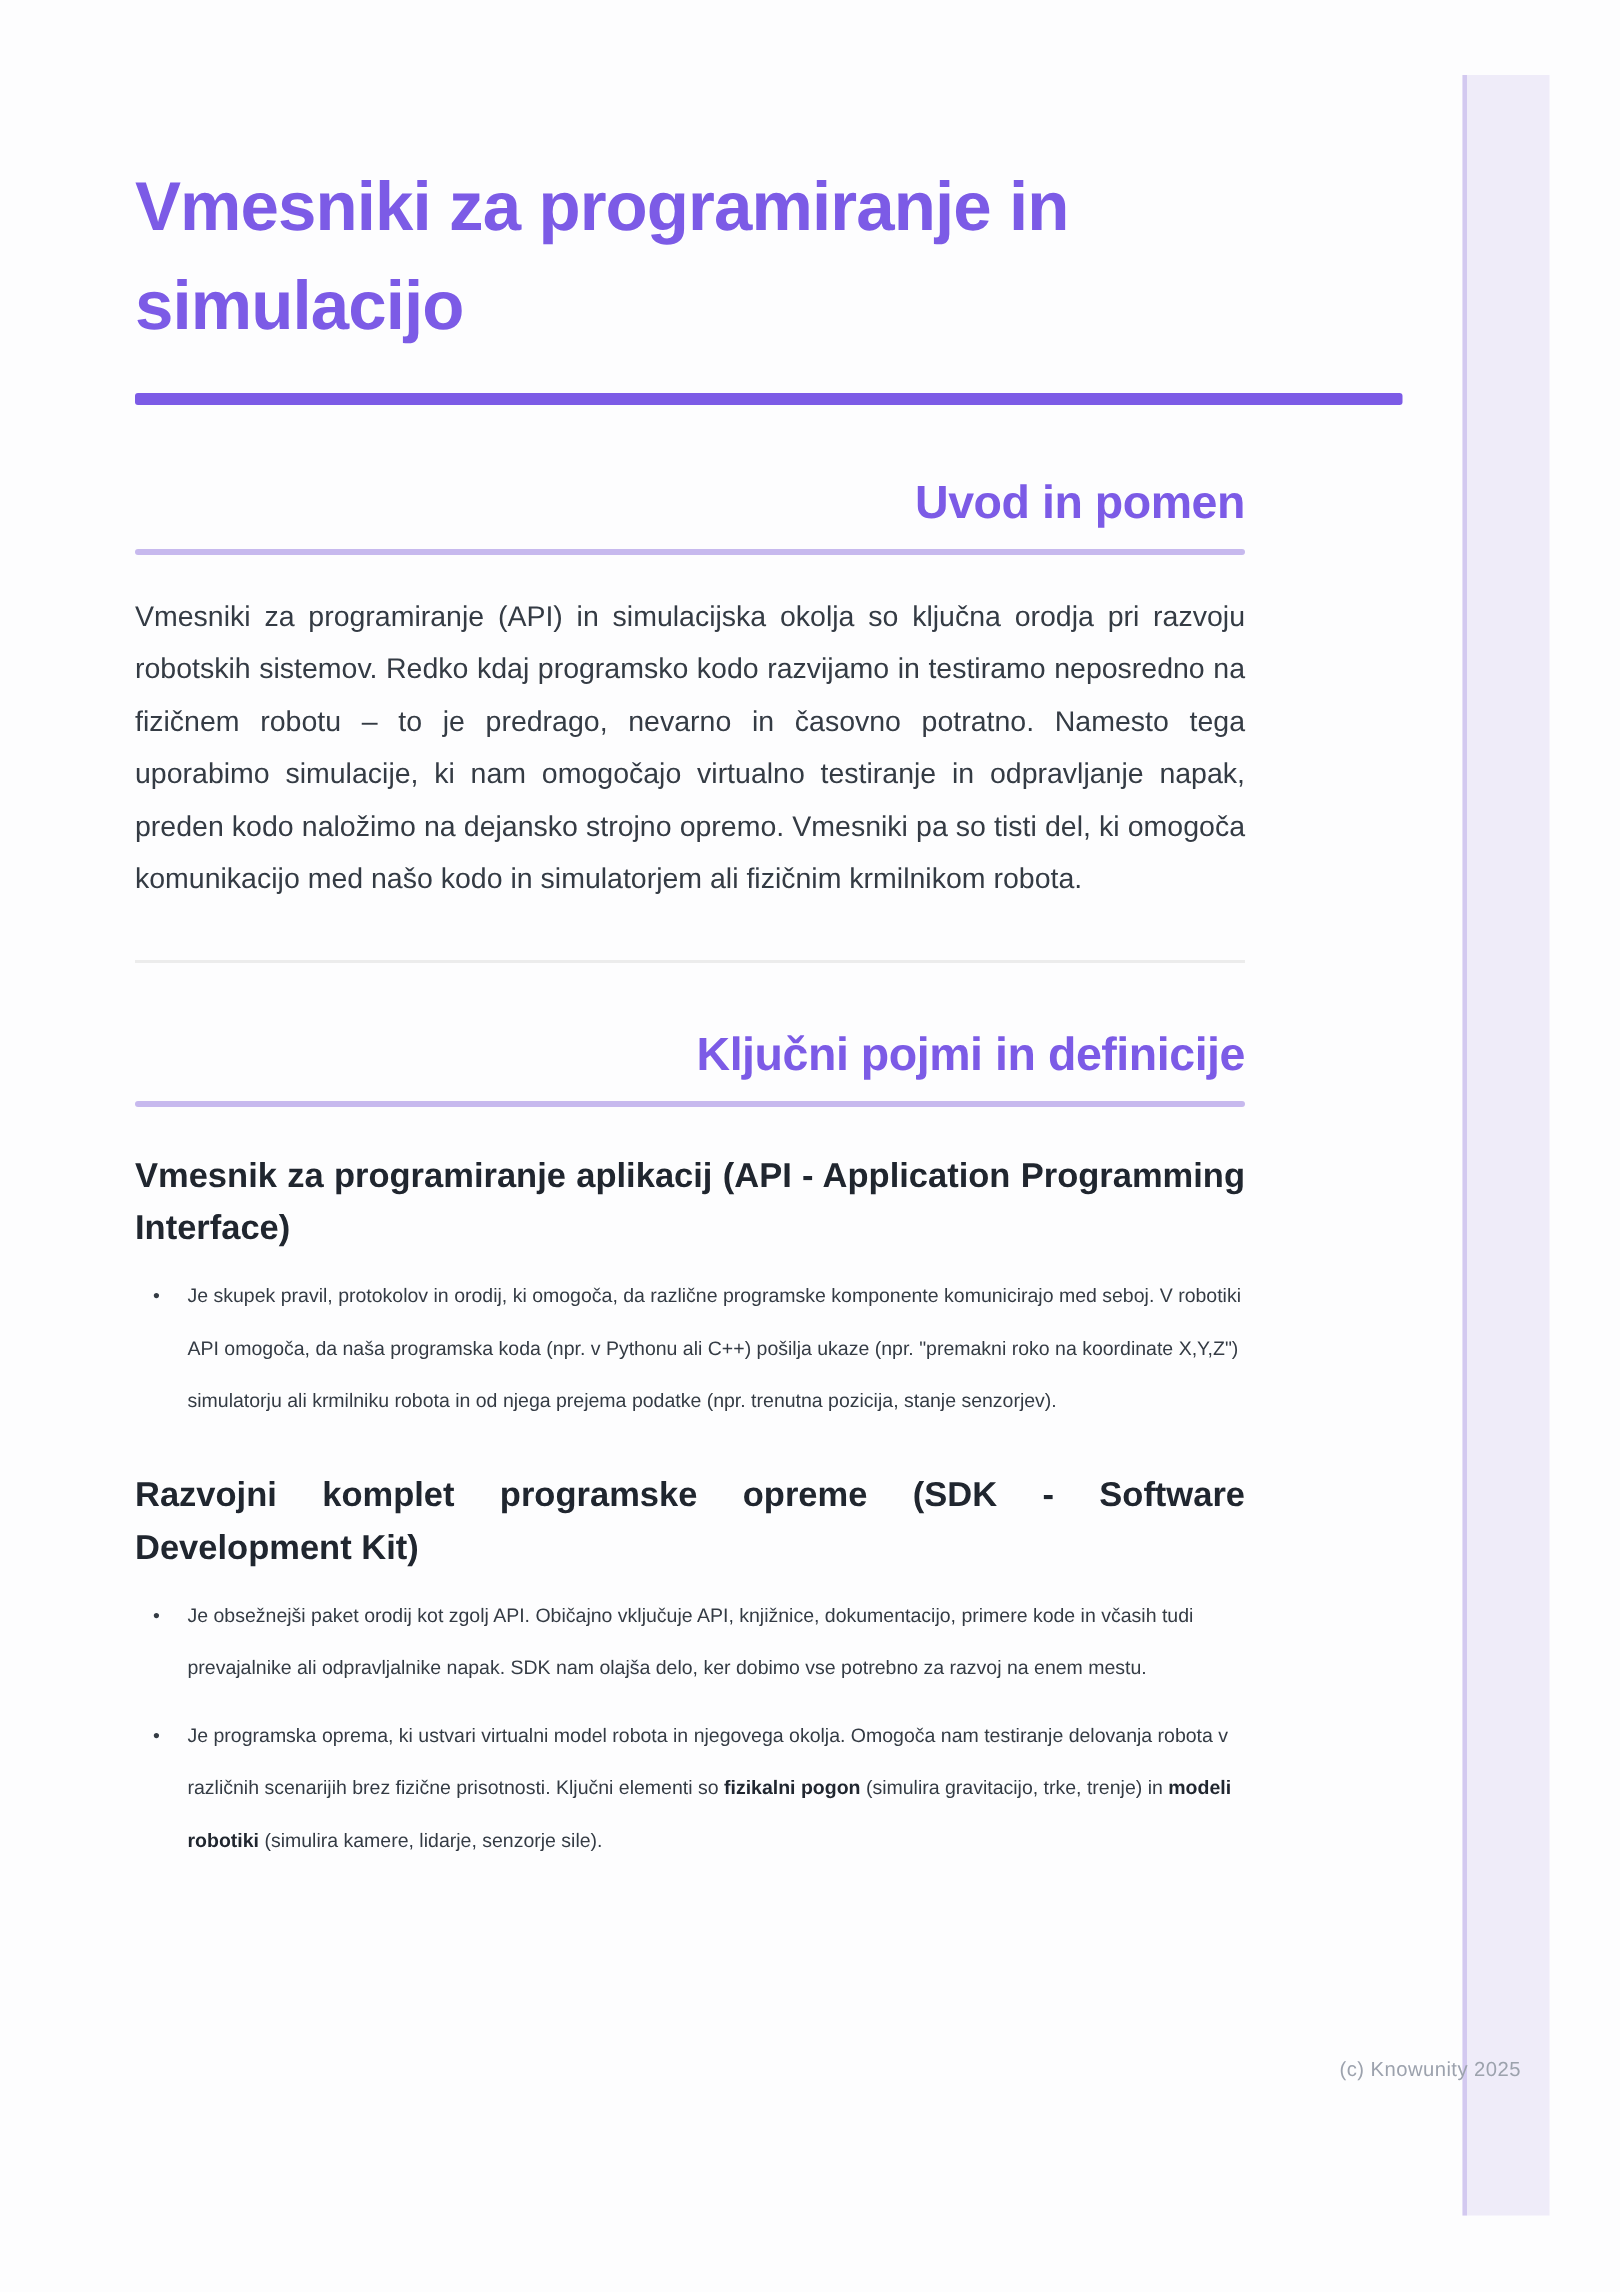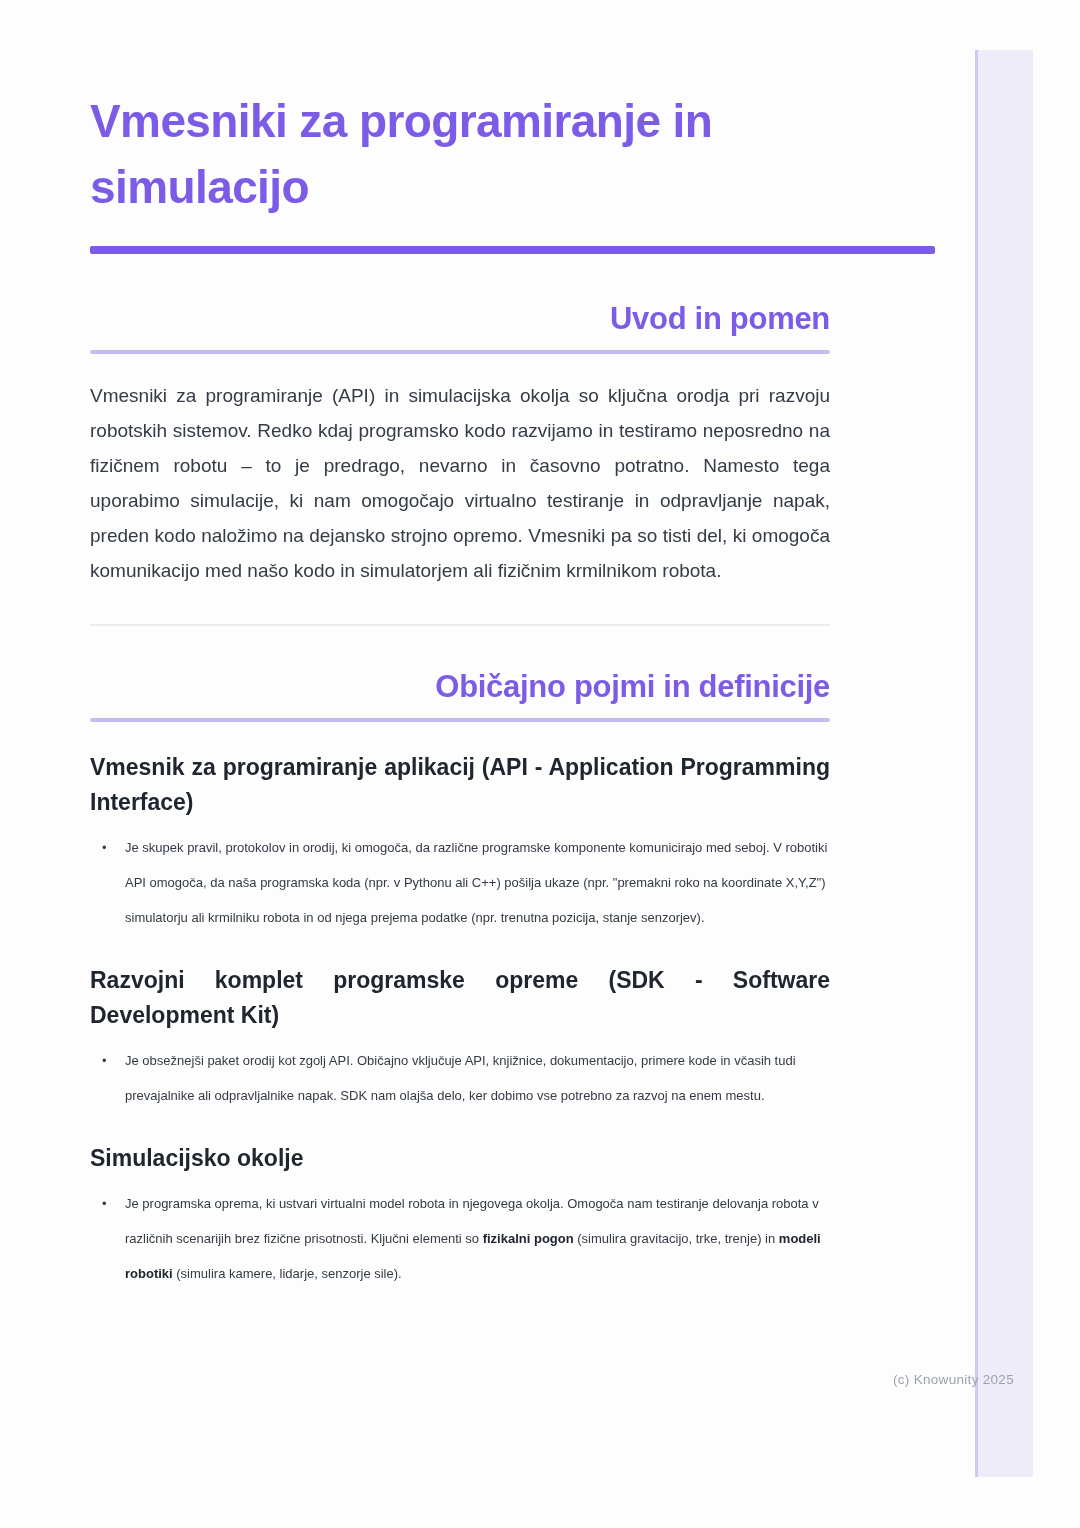--- a/index.html
+++ b/index.html
@@ -23,21 +23,21 @@
     width: 58px;
     height: 1427px;
     background: var(--strip-bg, #EFECF9);
     border-left: 3px solid var(--strip-border, #D3C9F0);
     z-index: 1;
   }
 
   .content {
     position: absolute;
     left: 90px;
-    top: 0;
+    top: 16px;
     width: 740px;
     padding-top: 88px;
     z-index: 2;
   }
 
   .page-title {
     margin: 0;
     width: 848px;
     font-size: 46px;
     line-height: 66px;
@@ -149,34 +149,33 @@
 
   <section>
     <h2 class="section-heading">Uvod in pomen</h2>
     <hr class="section-underline">
     <p class="body-par">Vmesniki za programiranje (API) in simulacijska okolja so ključna orodja pri razvoju robotskih sistemov. Redko kdaj programsko kodo razvijamo in testiramo neposredno na fizičnem robotu – to je predrago, nevarno in časovno potratno. Namesto tega uporabimo simulacije, ki nam omogočajo virtualno testiranje in odpravljanje napak, preden kodo naložimo na dejansko strojno opremo. Vmesniki pa so tisti del, ki omogoča komunikacijo med našo kodo in simulatorjem ali fizičnim krmilnikom robota.</p>
   </section>
 
   <hr class="soft-divider">
 
   <section>
-    <h2 class="section-heading second">Običajno pojmi in definicije</h2>
+    <h2 class="section-heading second">Ključni pojmi in definicije</h2>
     <hr class="section-underline">
 
     <h3 class="term-heading">Vmesnik za programiranje aplikacij (API - Application Programming Interface)</h3>
     <ul class="bullets">
       <li>Je skupek pravil, protokolov in orodij, ki omogoča, da različne programske komponente komunicirajo med seboj. V robotiki API omogoča, da naša programska koda (npr. v Pythonu ali C++) pošilja ukaze (npr. "premakni roko na koordinate X,Y,Z") simulatorju ali krmilniku robota in od njega prejema podatke (npr. trenutna pozicija, stanje senzorjev).</li>
     </ul>
 
     <h3 class="term-heading">Razvojni komplet programske opreme (SDK - Software Development Kit)</h3>
     <ul class="bullets">
       <li>Je obsežnejši paket orodij kot zgolj API. Običajno vključuje API, knjižnice, dokumentacijo, primere kode in včasih tudi prevajalnike ali odpravljalnike napak. SDK nam olajša delo, ker dobimo vse potrebno za razvoj na enem mestu.</li>
     </ul>
 
-    <h3 class="term-heading">Simulacijsko okolje</h3>
     <ul class="bullets">
       <li>
         <span>Je programska oprema, ki ustvari virtualni model robota in njegovega okolja. Omogoča nam testiranje delovanja robota v različnih scenarijih brez fizične prisotnosti. Ključni elementi so </span><strong>fizikalni pogon</strong><span> (simulira gravitacijo, trke, trenje) in </span><strong>modeli robotiki</strong><span> (simulira kamere, lidarje, senzorje sile).</span>
       </li>
     </ul>
   </section>
 
 </div>
 
 <div class="footer-copyright">(c) Knowunity 2025</div>

